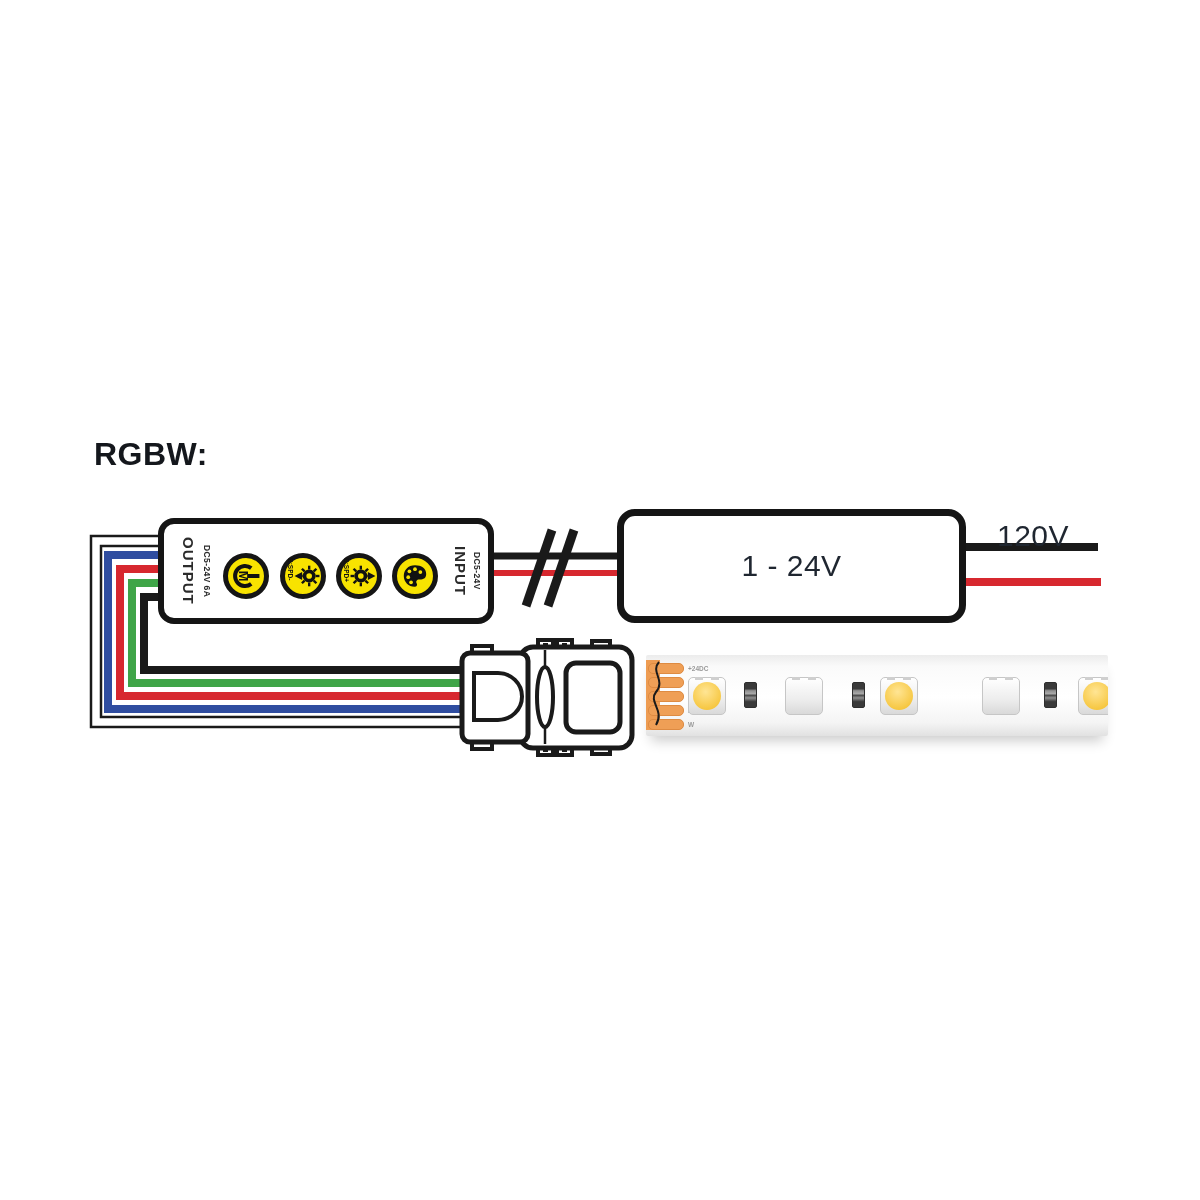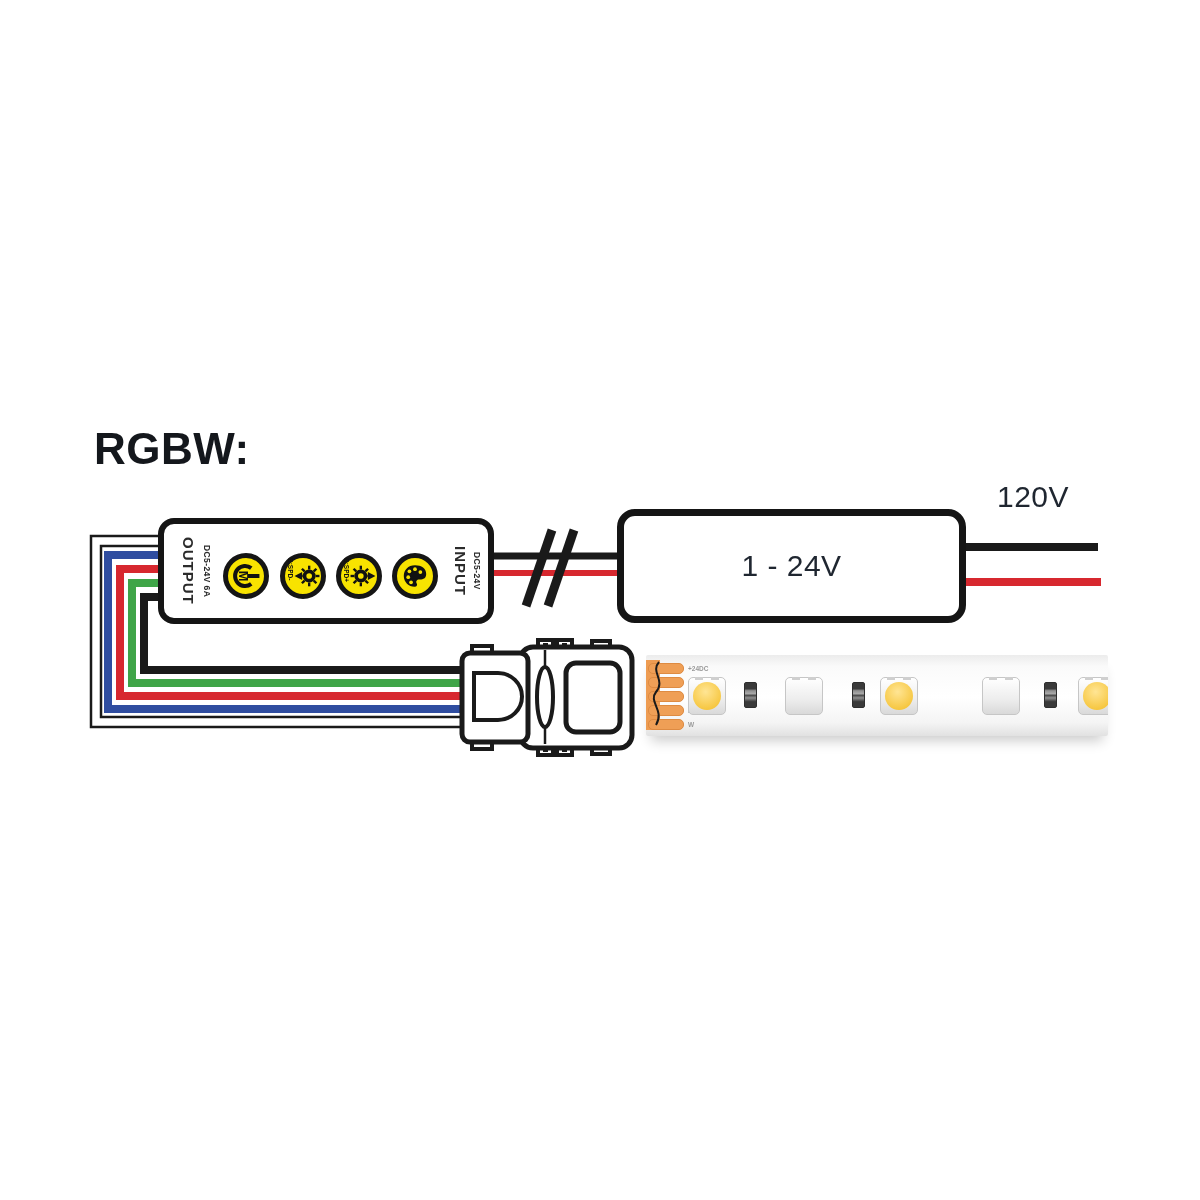--- a/index.html
+++ b/index.html
@@ -1,40 +1,40 @@
 <!DOCTYPE html>
 <html><head>
 <meta charset="utf-8">
 <style>
   html,body{margin:0;padding:0;background:#fff;}
   .canvas{position:relative;width:1200px;height:1200px;background:#ffffff;overflow:hidden;
           font-family:"Liberation Sans", sans-serif;}
   .abs{position:absolute;}
 
   
-  .heading{left:94px;top:424px;font-size:44px;font-weight:700;color:#14171c;letter-spacing:.5px;}
+  .heading{left:94px;top:436px;font-size:32px;font-weight:700;color:#14171c;letter-spacing:.5px;}
 
   
   .controller{left:158px;top:518px;width:336px;height:106px;border:6px solid #151515;
               border-radius:16px;background:#fff;box-sizing:border-box;}
   .vtext{position:absolute;top:0;height:94px;display:flex;align-items:center;justify-content:center;
          writing-mode:vertical-rl;color:#2b2b2b;white-space:nowrap;}
   .vmain{font-size:15px;font-weight:700;letter-spacing:1px;}
   .vsub{font-size:8.5px;font-weight:700;letter-spacing:.4px;}
   .ctl-btn{position:absolute;top:29px;width:46px;height:46px;border:5px solid #151515;border-radius:50%;
            background:#F8E300;box-sizing:border-box;display:flex;align-items:center;justify-content:center;}
   .btn-vlabel{position:absolute;left:2px;top:0;height:36px;display:flex;align-items:center;
               writing-mode:vertical-rl;font-size:6.5px;font-weight:700;color:#111;white-space:nowrap;}
 
   
   .psu{left:617px;top:509px;width:349px;height:114px;border:7px solid #151515;border-radius:18px;
        background:#fff;box-sizing:border-box;display:flex;flex-direction:column;align-items:center;
        justify-content:center;color:#1f2630;}
   .psu-line{font-size:30px;line-height:1.25;letter-spacing:.5px;}
-  .mains-label{left:997px;top:480px;font-size:30px;color:#1f2630;letter-spacing:.5px;}
+  .mains-label{left:997px;top:519px;font-size:30px;color:#1f2630;letter-spacing:.5px;}
 
   
   .strip{left:646px;top:655px;width:462px;height:81px;overflow:hidden;border-radius:2px;
          background:linear-gradient(180deg,#ececec 0%,#fafafa 14%,#ffffff 52%,#f4f4f4 84%,#e1e1e1 100%);
          box-shadow:0 10px 12px -5px rgba(0,0,0,.20);}
   .pad-bar{position:absolute;left:0;top:5px;width:14px;height:70px;background:#EE9C52;}
   .pad{position:absolute;left:2px;width:36px;height:11px;border-radius:5px;background:#EF9F56;
        border:1px solid #DE8B42;box-sizing:border-box;}
   .pad-label{position:absolute;left:42px;font-size:6.5px;color:#9a9a9a;font-weight:700;}
   .led-module{position:absolute;top:22px;width:38px;height:38px;border:1px solid #c6c6c6;border-radius:5px;

